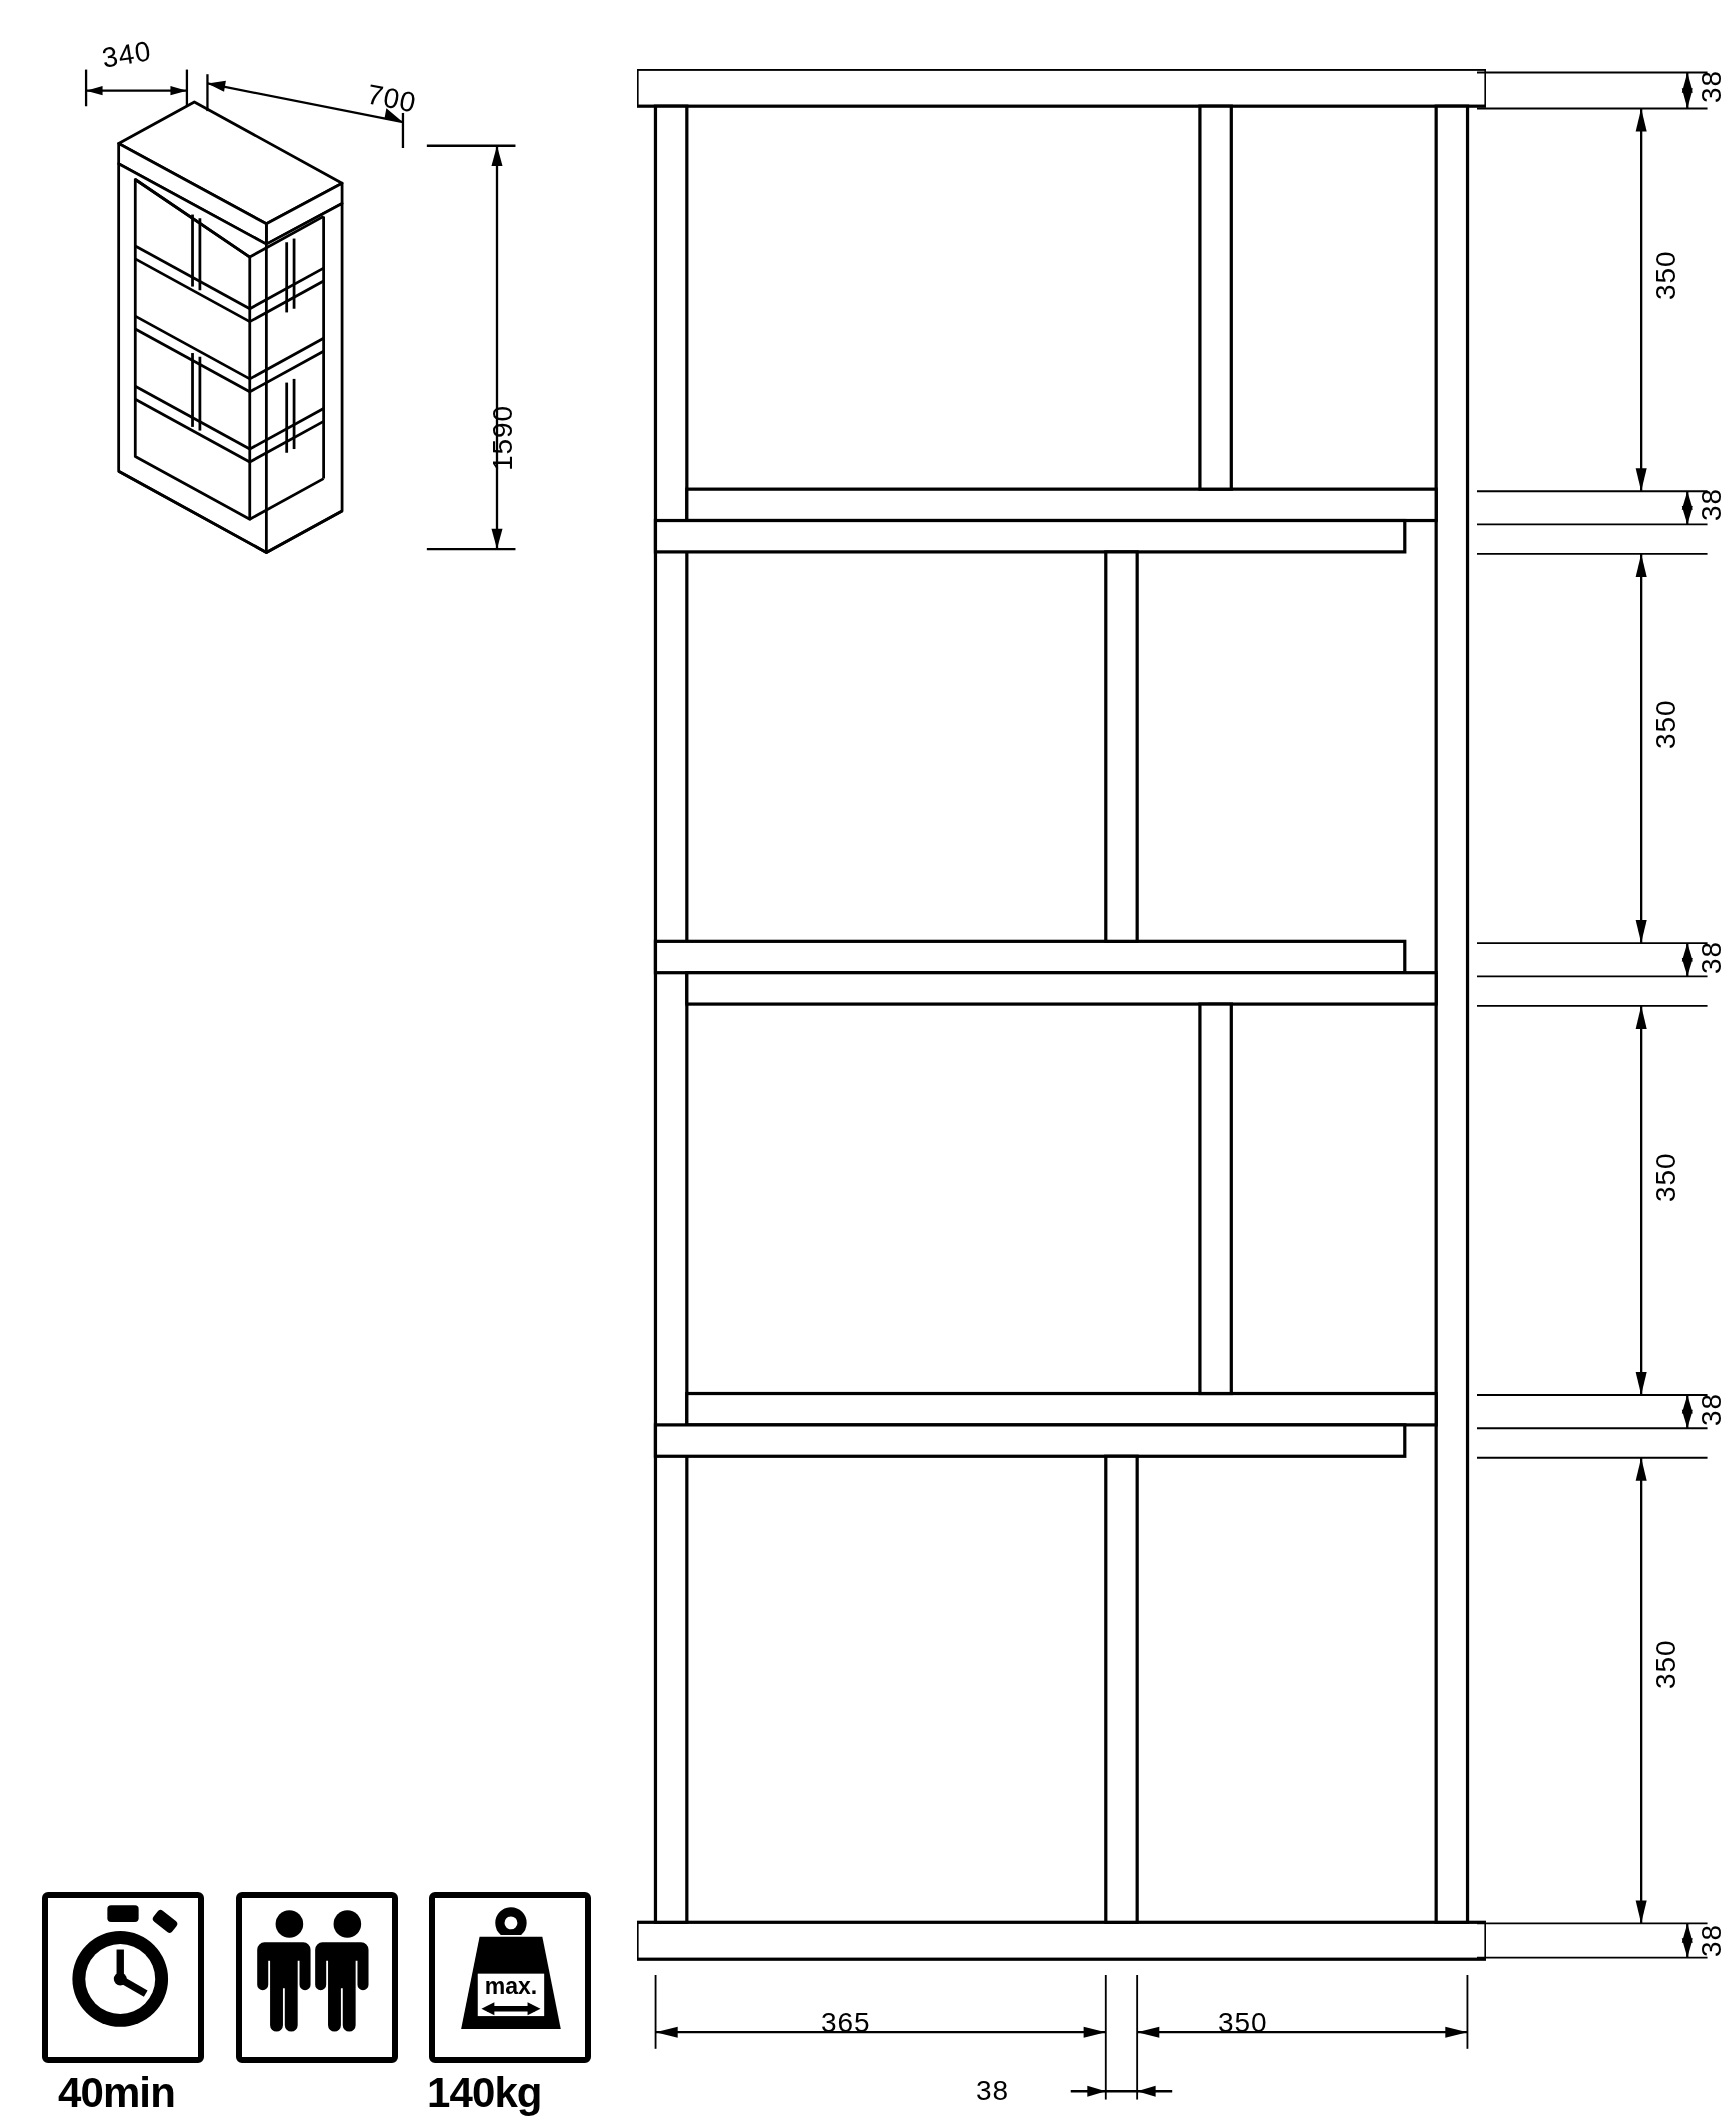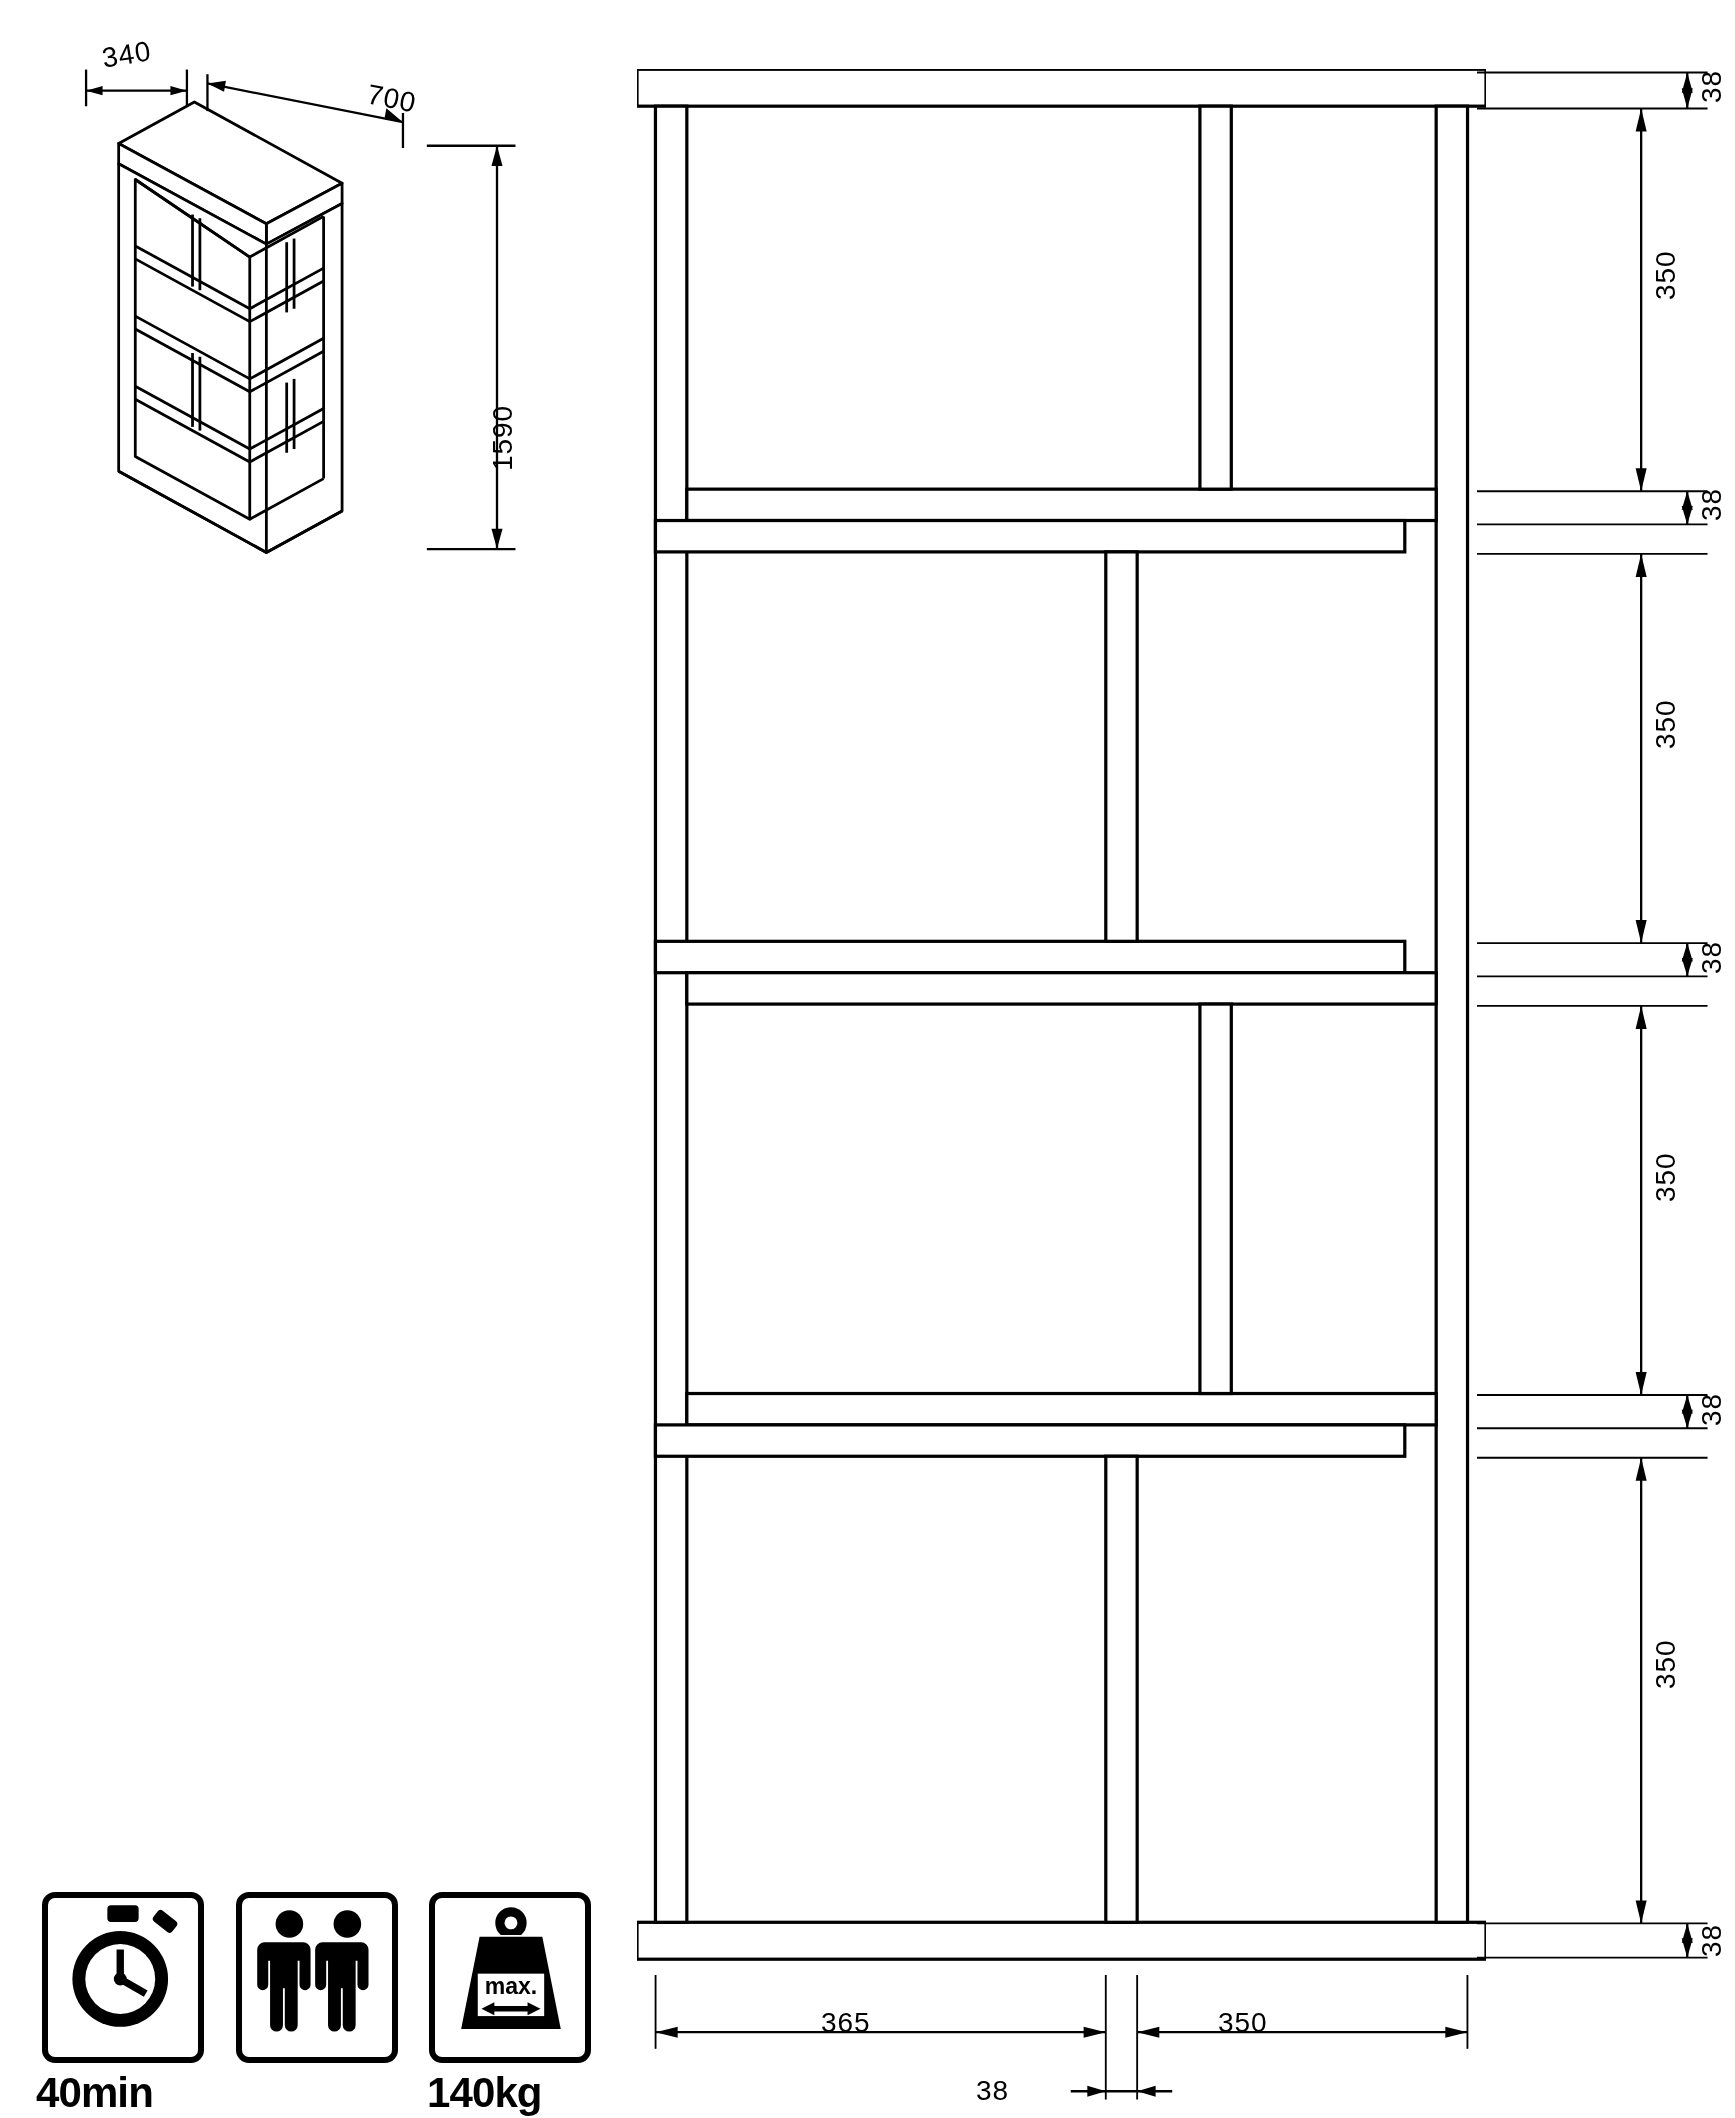--- a/index.html
+++ b/index.html
@@ -22,27 +22,27 @@
   #dimcol{position:absolute;left:1477px;top:55px;width:249px;height:1957px;}
   #dimcol svg{display:block;}
 
   
   #botdim{position:absolute;left:637px;top:1975px;width:849px;height:143px;}
   #botdim svg{display:block;}
 
   
   #icons{position:absolute;left:28px;top:1892px;width:563px;height:226px;}
   .iconbox{position:absolute;top:0;width:162px;height:171px;border:6.5px solid #000;
-           border-radius:13px;background:#fff;box-sizing:border-box;}
+           border-radius:6px;background:#fff;box-sizing:border-box;}
   #ib1{left:14px;}
   #ib2{left:208px;}
   #ib3{left:401px;}
   .iconcap{position:absolute;top:177px;font-size:42px;font-weight:bold;
            letter-spacing:-0.9px;line-height:48px;}
-  #cap1{left:8px;}
+  #cap1{left:30px;}
   #cap3{left:399px;}
   .iconbox svg{display:block;margin:0 auto;}
 </style>
 </head>
 <body>
 
 <div class="root">
 
   <div id="iso">
     <svg width="434" height="517" viewBox="0 0 470 560" fill="none" stroke="#000" stroke-width="3" stroke-linejoin="round">

